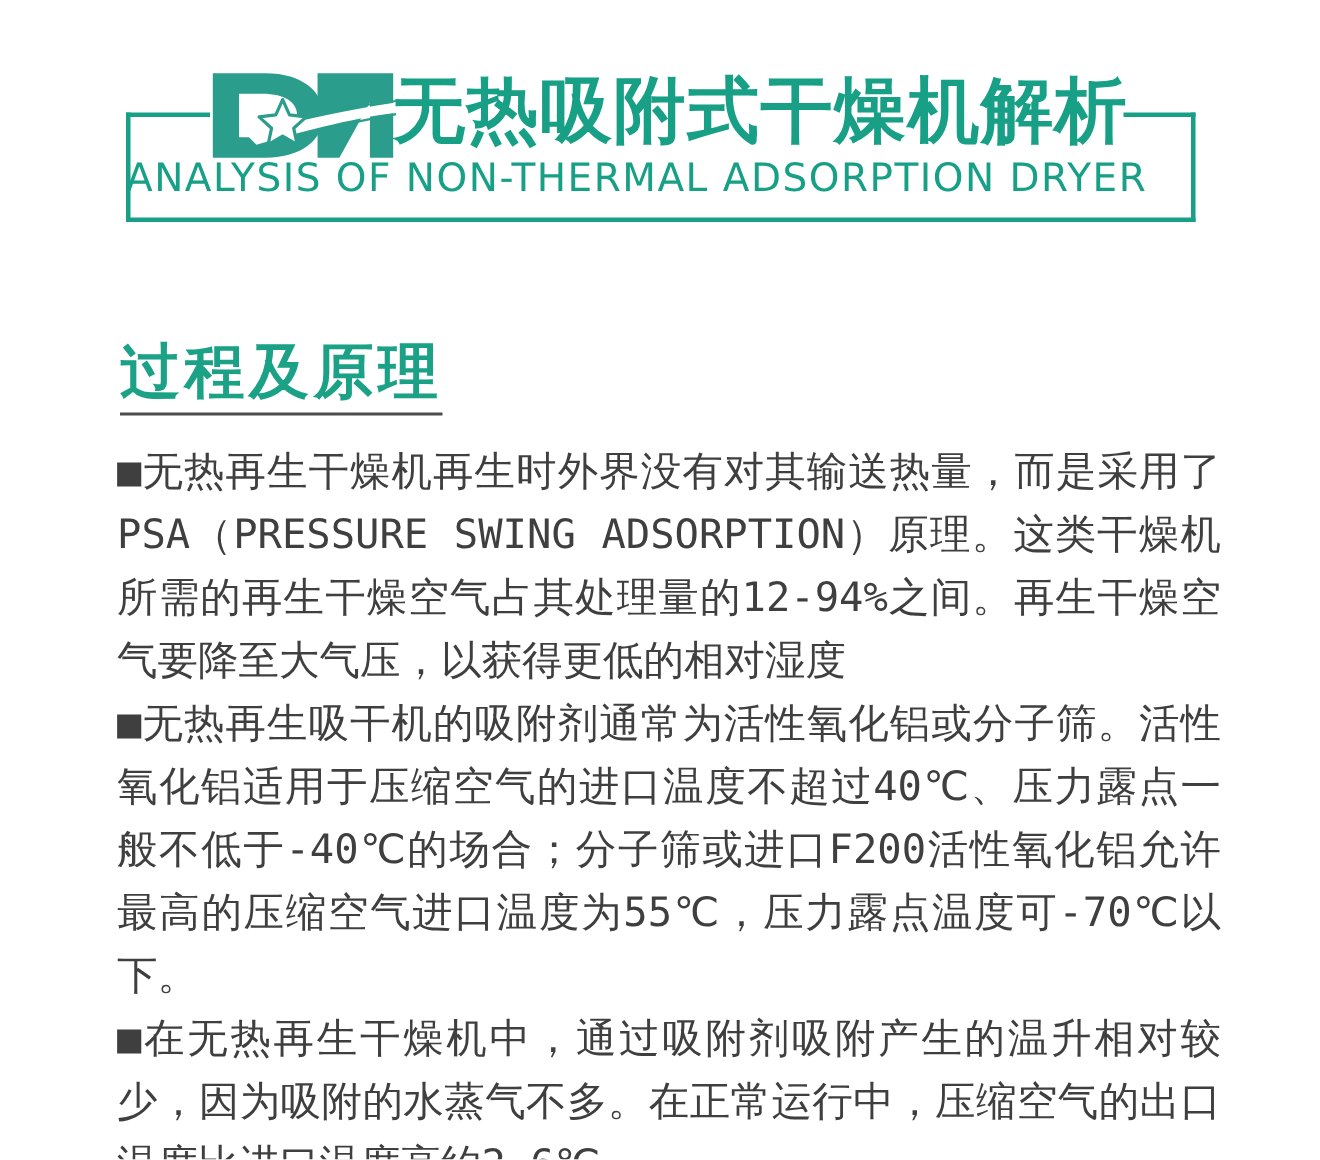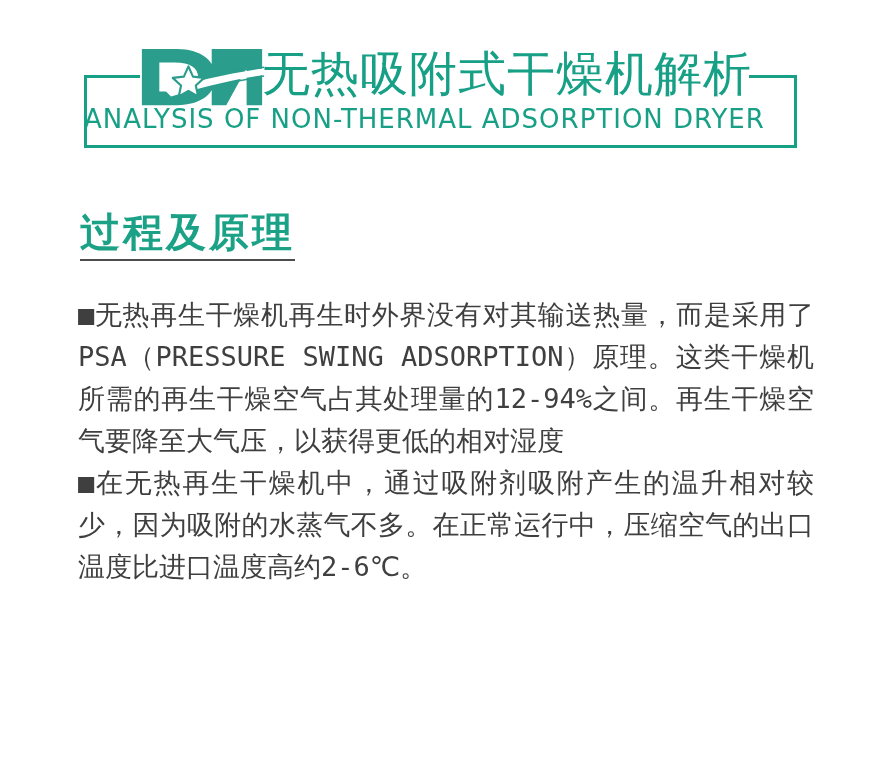--- a/index.html
+++ b/index.html
@@ -49,45 +49,46 @@
     width: 128px; height: 68px;
     color: var(--logo);
   }
   .logo svg { display: block; width: 100%; height: 100%; }
   .title {
     position: absolute;
     left: 262px; top: 42px;
     width: 488px;
     text-align: right;
     font-size: 48px;
-    font-weight: normal;
+    font-weight: bold;
     letter-spacing: 1px;
     color: var(--accent);
     white-space: nowrap;
   }
   .subtitle {
     position: absolute;
     left: 84px; top: 104px;
-    width: 713px;
-    text-align: left;
+    width: 611px;
+    text-align: right;
     font-size: 26px;
     letter-spacing: 1px;
     color: var(--accent);
     white-space: nowrap;
   }
 
   
   .section {
     position: absolute;
     left: 80px; top: 210px;
   }
   .section-inner {
     display: inline-block;
     border-bottom: 2px solid var(--underline);
     padding-bottom: 5px;
+    margin-top: 16px;
   }
   .heading-cn {
     font-size: 40px;
     font-weight: bold;
     letter-spacing: 3px;
     color: var(--heading);
     line-height: 1.1;
   }
   .heading-en {
     font-size: 20px;
@@ -139,16 +140,17 @@
   </div>
 
   <div class="section">
     <div class="section-inner">
       <div class="heading-cn">过程及原理</div>
     </div>
   </div>
 
   <div class="article">
     <p><span class="bullet">■</span><span>无热再生干燥机再生时外界没有对其输送热量，而是采用了PSA（PRESSURE SWING ADSORPTION）原理。这类干燥机所需的再生干燥空气占其处理量的12-94%之间。再生干燥空气要降至大气压，以获得更低的相对湿度</span></p>
+    <p><span class="bullet">■</span><span>无热再生吸干机的吸附剂通常为活性氧化铝或分子筛。活性氧化铝适用于压缩空气的进口温度不超过40℃、压力露点一般不低于-40℃的场合；分子筛或进口F200活性氧化铝允许最高的压缩空气进口温度为55℃，压力露点温度可-70℃以下。</span></p>
     <p><span class="bullet">■</span><span>在无热再生干燥机中，通过吸附剂吸附产生的温升相对较少，因为吸附的水蒸气不多。在正常运行中，压缩空气的出口温度比进口温度高约2-6℃。</span></p>
   </div>
 
 </div>
 
 </body></html>

